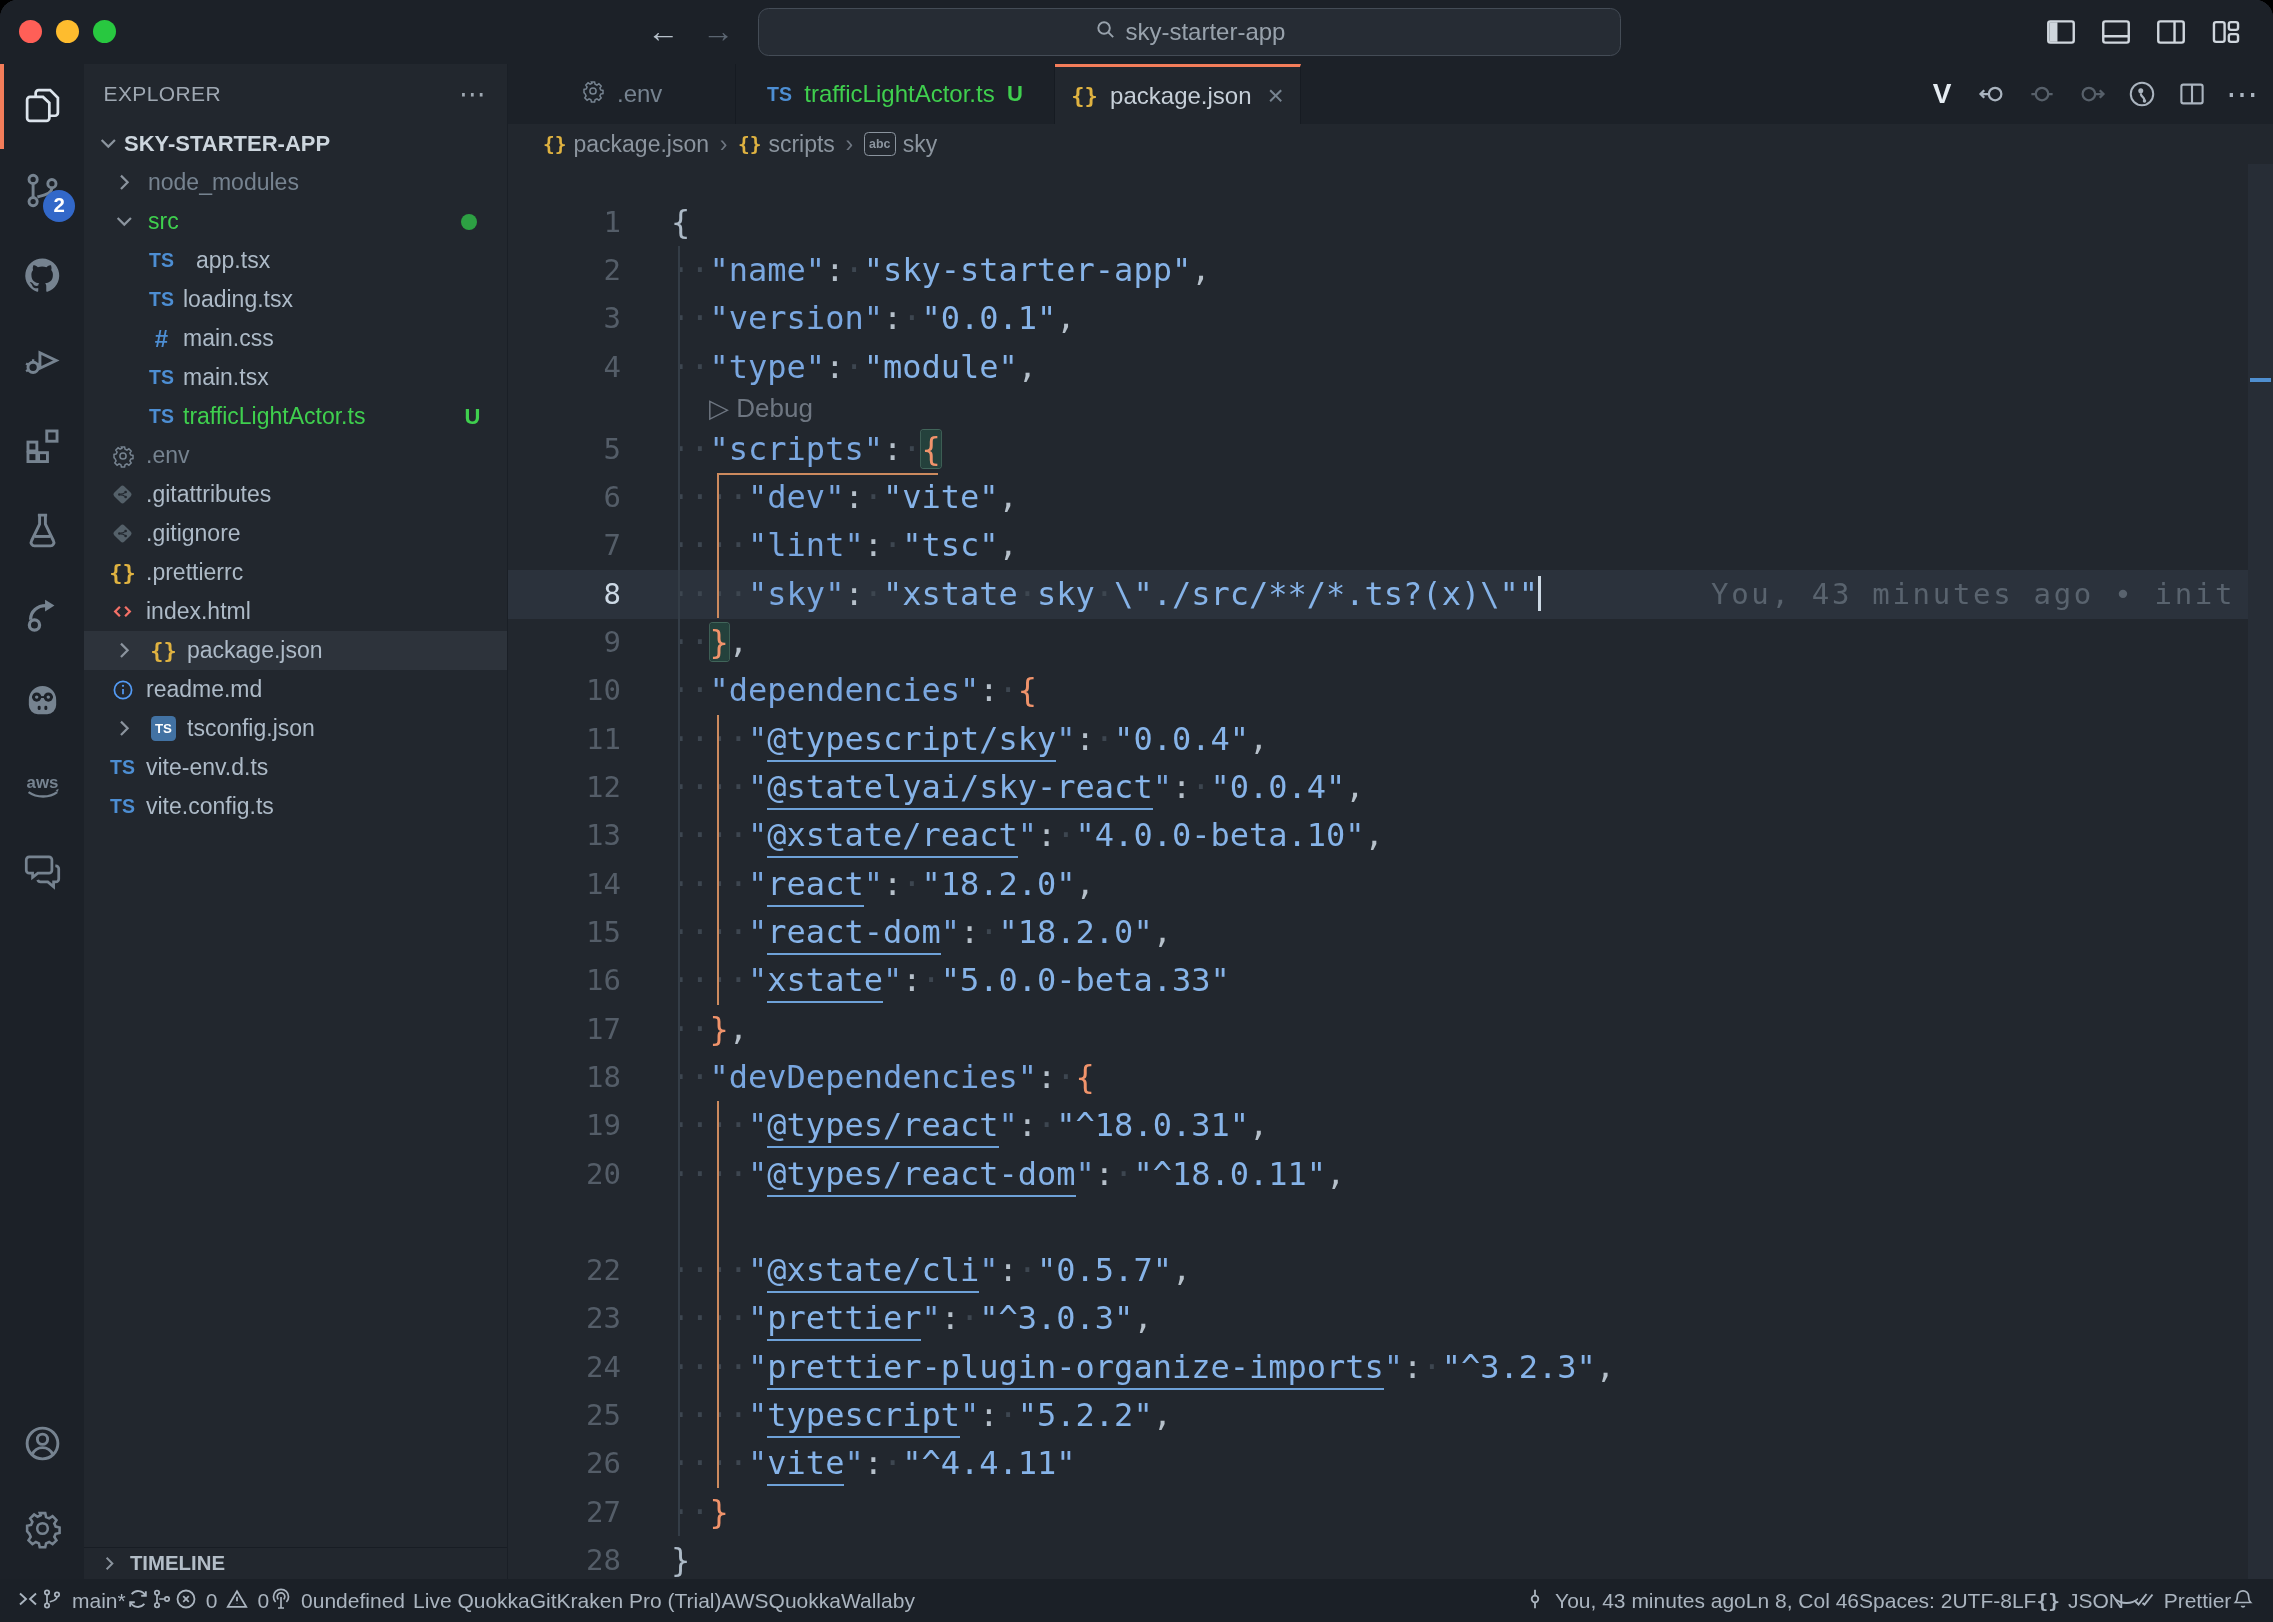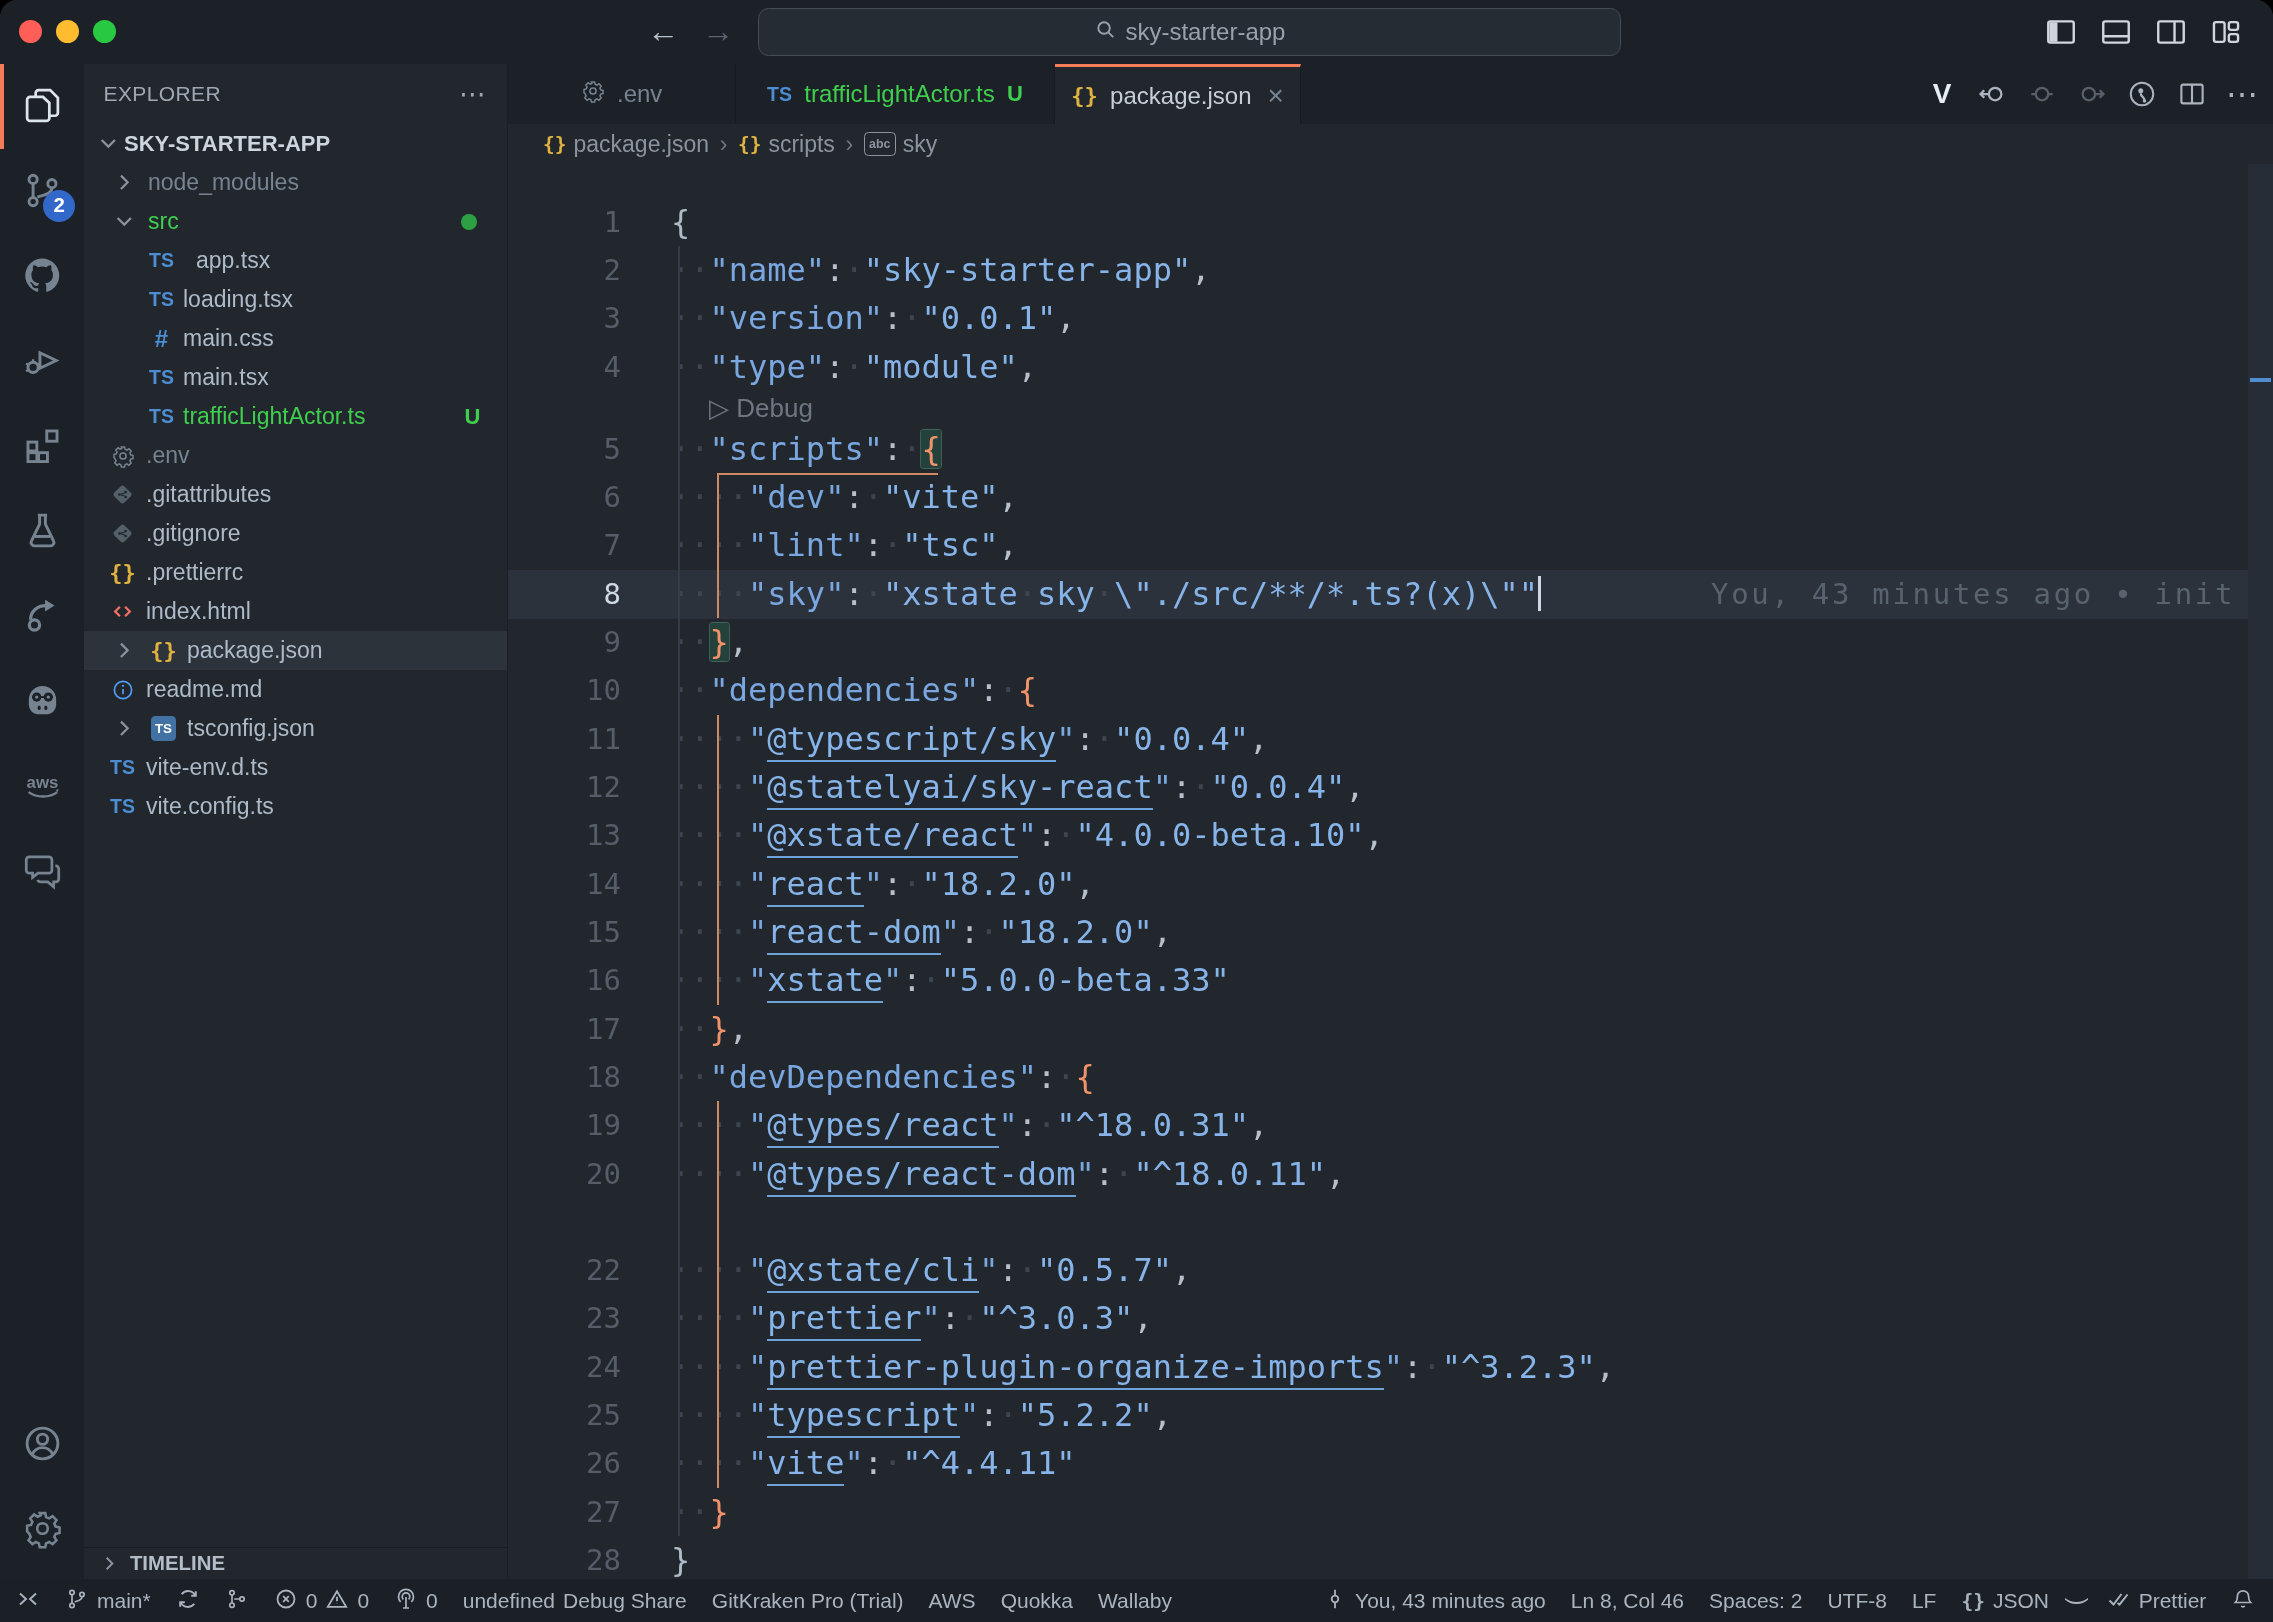--- a/index.html
+++ b/index.html
@@ -109,21 +109,21 @@
   .guide{position:absolute;width:1.8px;background:#343d47;z-index:3;pointer-events:none;}
   .guide.peach{background:#cd8a5e;}
   .hguide{position:absolute;height:1.8px;background:#cd8a5e;z-index:3;pointer-events:none;}
   
   .scrollbar{position:absolute;right:0;top:164px;width:25px;bottom:44px;background:#272d36;}
   .sb-marker{position:absolute;left:1.8px;right:1.8px;height:4.4px;background:#4f8fd0;}
   
   .statusbar{position:absolute;left:0;right:0;bottom:0;height:44px;background:#1b2027;
     display:flex;align-items:center;justify-content:space-between;font-size:21px;color:#aab4bf;
     padding:0 17.7px 0 16px;}
-  .sb-group{display:flex;align-items:center;gap:25px;}
+  .sb-group{display:flex;align-items:center;}
   .sb-item{display:flex;align-items:center;gap:8px;white-space:nowrap;}
   .sb-item svg{width:24px;height:24px;}
   .smiley-txt{font-size:23px;transform:rotate(90deg);display:inline-block;color:#aab4bf;}
 </style>
 </head>
 <body>
 
 <div class="window">
 
   <div class="titlebar">
@@ -663,21 +663,21 @@
         </div>
         <div class="sb-item">
           <span><svg viewBox="0 0 24 24" fill="none" stroke="currentColor" stroke-width="1.7">
               <path d="M12 10v11M9 21h6"></path>
               <path d="M9.4 12.4a3.8 3.8 0 1 1 5.2 0M6.6 15a7.5 7.5 0 1 1 10.8 0"></path>
             </svg></span>
           <span>0</span>
         </div>
         <div class="sb-item">
           <span>undefined</span>
-          <span>Debug Share</span>
+          <span>Live Quokka</span>
         </div>
         <div class="sb-item">
           <span>GitKraken Pro (Trial)</span>
         </div>
         <div class="sb-item">
           <span>AWS</span>
         </div>
         <div class="sb-item">
           <span>Quokka</span>
         </div>

